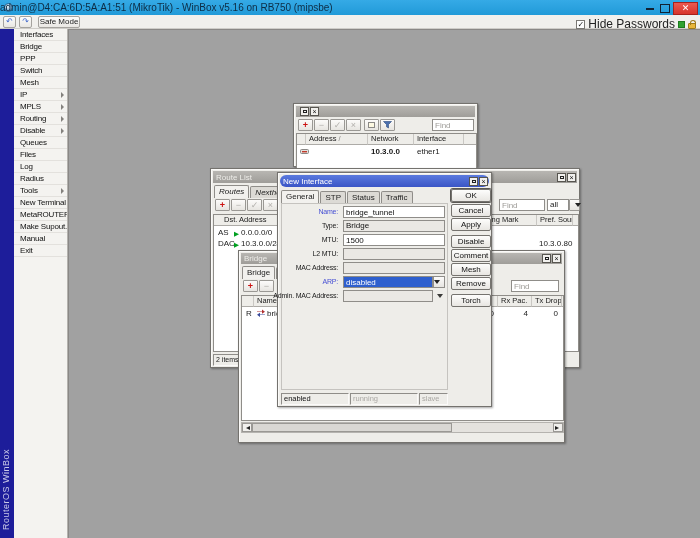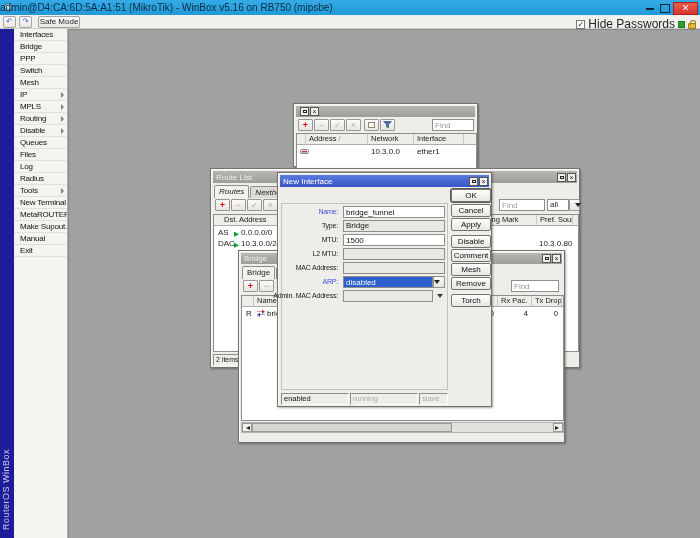--- a/index.html
+++ b/index.html
@@ -34,21 +34,21 @@
   .brand span { position:absolute; bottom:8px; left:1px; writing-mode:vertical-rl; transform:rotate(180deg); color:#c9c9e8; font-size:9px; letter-spacing:.5px; white-space:nowrap; }
   .menu { position:absolute; left:14px; top:29px; bottom:0; width:54px; background:#f4f3f0; border-right:1px solid #b4b2ae; z-index:0; }
   .mi { height:12px; line-height:12px; padding-left:6px; font-size:8px; letter-spacing:-.2px; border-bottom:1px solid #e3e1dd; position:relative; color:#111; white-space:nowrap; overflow:hidden; }
   .mi .arr { position:absolute; right:3px; top:3px; width:0; height:0; border-left:3px solid #84827e; border-top:3px solid transparent; border-bottom:3px solid transparent; }
   .mdi { position:absolute; left:68px; top:29px; right:0; bottom:0; background:#a1a1a1; border-left:1px solid #8a8886; border-top:1px solid #8a8886; z-index:0; }
 
   
   .win { position:absolute; background:#eeede9; border:1px solid #74726e; box-shadow:1px 1px 2px rgba(0,0,0,.35), inset 1px 1px 0 #fbfaf8; }
   .tbar { position:absolute; left:2px; top:2px; right:2px; height:11px; display:flex; align-items:center; padding:0 1px 0 3px; }
   .tbar.inactive { background:linear-gradient(#b8b6b2,#9f9d99); color:#eeede9; }
-  .tbar.active { background:linear-gradient(#5b7ade,#3a55c6); color:#fff; }
+  .tbar.active { background:linear-gradient(#5b7ade,#3a55c6); color:#fff;border-radius:6px; }
   .tbar .ttl { flex:1; font-size:8px; line-height:11px; white-space:nowrap; overflow:hidden; }
   .wbtn { width:9px; height:9px; background:#f1f0ed; border:1px solid #57554f; margin-left:1px; position:relative; font-size:7px; line-height:7px; text-align:center; color:#111; }
   .wbtn .mx { position:absolute; left:2px; top:2px; width:4px; height:3px; border:1px solid #222; }
   .tabs { position:absolute; display:flex; gap:1px; height:13px; align-items:flex-end; }
   .tab { border:1px solid #8f8d89; border-bottom:none; background:#dcdad5; padding:0 4px; font-size:8px; line-height:11px; height:12px; border-radius:2px 2px 0 0; color:#222; white-space:nowrap; }
   .tab.sel { background:#f2f1ee; height:13px; }
   .tbtn { position:absolute; width:15px; height:12px; border:1px solid #9a9894; background:linear-gradient(#fcfbfa,#e7e5e1); border-radius:1px; font-size:9px; line-height:10px; text-align:center; }
   .plus { color:#cc1111; font-weight:bold; }
   .gdis { color:#b2b0ac; }
   .find { position:absolute; height:12px; border:1px solid #8f8d89; background:#fff; font-size:8px; padding:0 2px; font-family:inherit; color:#222; }
@@ -155,21 +155,21 @@
       <div class="hcell" style="left:9px;width:62px;"><span>Address</span> <span style="color:#8a8886;">/</span></div>
       <div class="hcell" style="left:71px;width:46px;">Network</div>
       <div class="hcell" style="left:117px;width:50px;">Interface</div>
       <div class="hcell" style="left:167px;width:12px;border-right:none;"><span class="tri" style="margin:3px auto 0;"></span></div>
       <div>
         <span class="cell" style="left:3px;top:13px;"><svg width="9" height="8">
               <rect x="0.5" y="2.5" width="8" height="4" rx="1" fill="#e2e0dc" stroke="#8a8886"></rect>
               <rect x="2" y="4" width="5" height="1.4" fill="#c23a2a"></rect>
             </svg></span>
         <span class="cell" style="left:13px;top:13px;margin-top:40px;">10.3.0.80/24</span>
-        <span class="cell" style="left:74px;top:13px;">10.3.0.0</span>
+        <span class="cell" style="left:74px;top:13px;font-weight:bold;">10.3.0.0</span>
         <span class="cell" style="left:120px;top:13px;">ether1</span>
       </div>
     </div>
   </div>
 
   <div class="win" style="left:210px;top:168px;width:370px;height:200px;z-index:2;">
     <div class="tbar inactive" style="height:12px;">
       <span class="ttl">Route List</span>
       <span class="wbtn">
           <span class="mx"></span>
@@ -255,20 +255,26 @@
   </div>
 
   <div class="win" style="left:277px;top:172px;width:215px;height:235px;z-index:4;">
     <div class="tbar active" style="height:12px;">
       <span class="ttl">New Interface</span>
       <span class="wbtn">
           <span class="mx"></span>
         </span>
       <span class="wbtn">×</span>
     </div>
+    <div class="tabs" style="left:3px;top:17px;">
+      <span class="tab sel">General</span>
+      <span class="tab">STP</span>
+      <span class="tab">Status</span>
+      <span class="tab">Traffic</span>
+    </div>
     <div class="cpanel" style="left:3px;top:30px;width:167px;height:187px;"></div>
 
     <span class="flabel blue" style="right:153px;top:33px;">Name:</span>
     <input class="fin" style="left: 65px; top: 33px; width: 102px;" value="bridge_tunnel">
 
     <span class="flabel" style="right:153px;top:47px;">Type:</span>
     <span class="fin ro" style="left:65px;top:47px;width:102px;">Bridge</span>
 
     <span class="flabel" style="right:153px;top:61px;">MTU:</span>
     <input class="fin" style="left: 65px; top: 61px; width: 102px;" value="1500">

